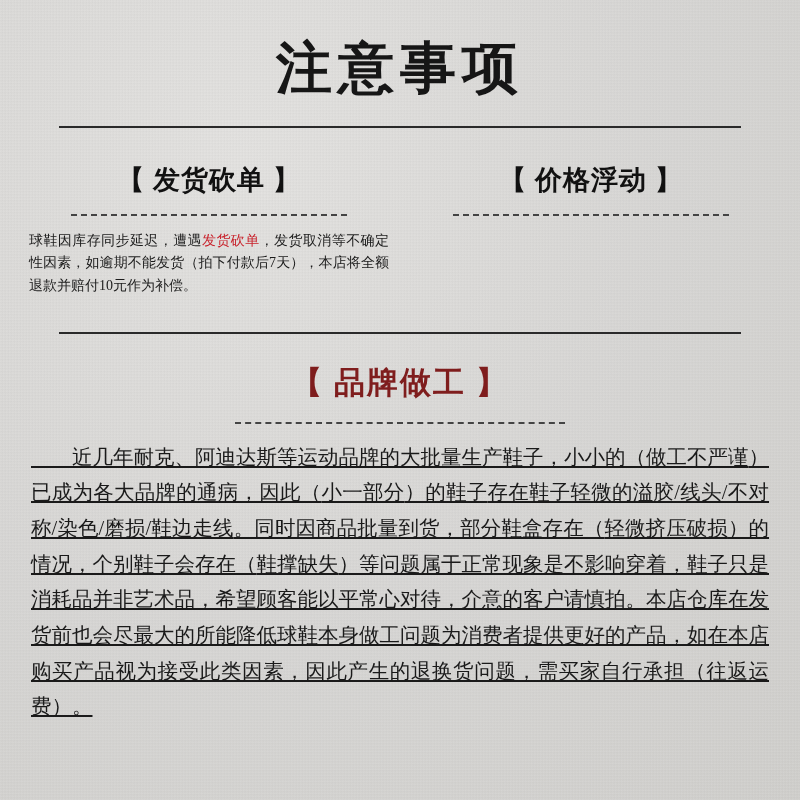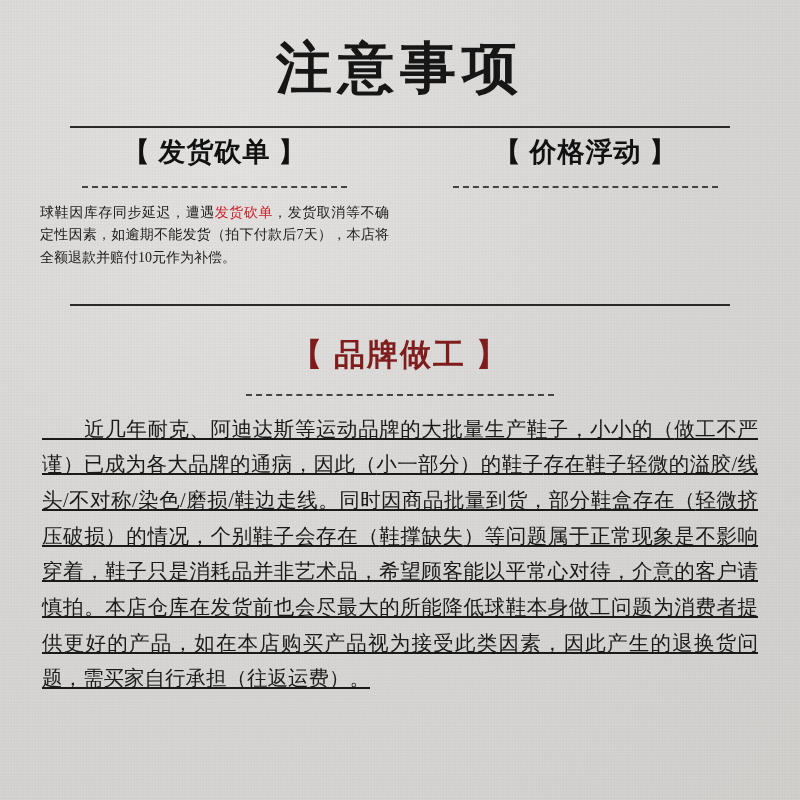--- a/index.html
+++ b/index.html
@@ -23,21 +23,21 @@
       repeating-linear-gradient(0deg, rgba(255,255,255,0.035) 0px, rgba(255,255,255,0.035) 1px, rgba(0,0,0,0.012) 2px, rgba(0,0,0,0.012) 3px),
       repeating-linear-gradient(90deg, rgba(255,255,255,0.03) 0px, rgba(255,255,255,0.03) 1px, rgba(0,0,0,0.01) 2px, rgba(0,0,0,0.01) 3px),
       radial-gradient(ellipse at 30% 20%, #e2e1df 0%, #d6d5d3 55%, #cfcecb 100%);
     pointer-events: none;
   }
   .page {
     position: relative;
     width: 800px;
     height: 800px;
     box-sizing: border-box;
-    padding: 0 36px;
+    padding: 0 25px;
   }
 
   .main-title {
     text-align: center;
     font-size: 56px;
     font-weight: bold;
     letter-spacing: 6px;
     color: #161616;
     padding-top: 38px;
     line-height: 1.1;
@@ -49,21 +49,21 @@
     background: #2a2a2a;
     margin: 26px 34px 0 34px;
   }
   .rule.thin {
     height: 2px;
   }
 
   .two-col {
     display: flex;
     gap: 22px;
-    margin-top: 6px;
+    margin-top: 34px;
     padding: 0 4px;
   }
   .col {
     flex: 1 1 0;
     min-width: 0;
   }
 
   .sec-head {
     text-align: center;
     font-size: 27px;

